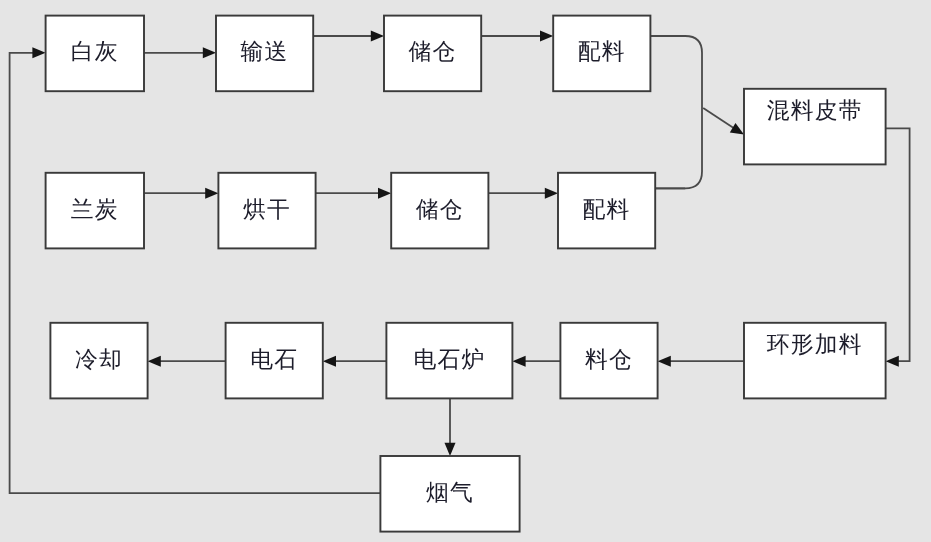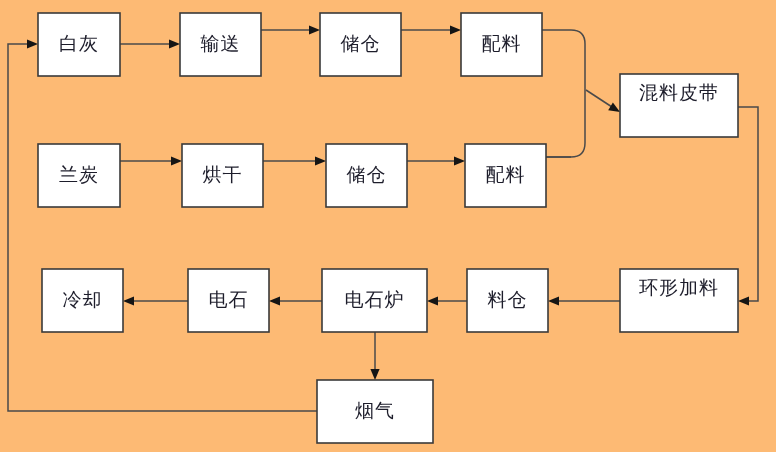--- a/index.html
+++ b/index.html
@@ -8,21 +8,21 @@
     padding: 0;
     background: #ffffff;
   }
   body {
     font-family: "Liberation Sans", "DejaVu Sans", sans-serif;
   }
   #diagram-root {
     position: relative;
     width: 776px;
     height: 452px;
-    background: #fdba74;
+    background: #e5e5e5;
     overflow: hidden;
   }
   svg#flow-svg {
     position: absolute;
     left: 0;
     top: 0;
     width: 776px;
     height: 452px;
     display: block;
   }

